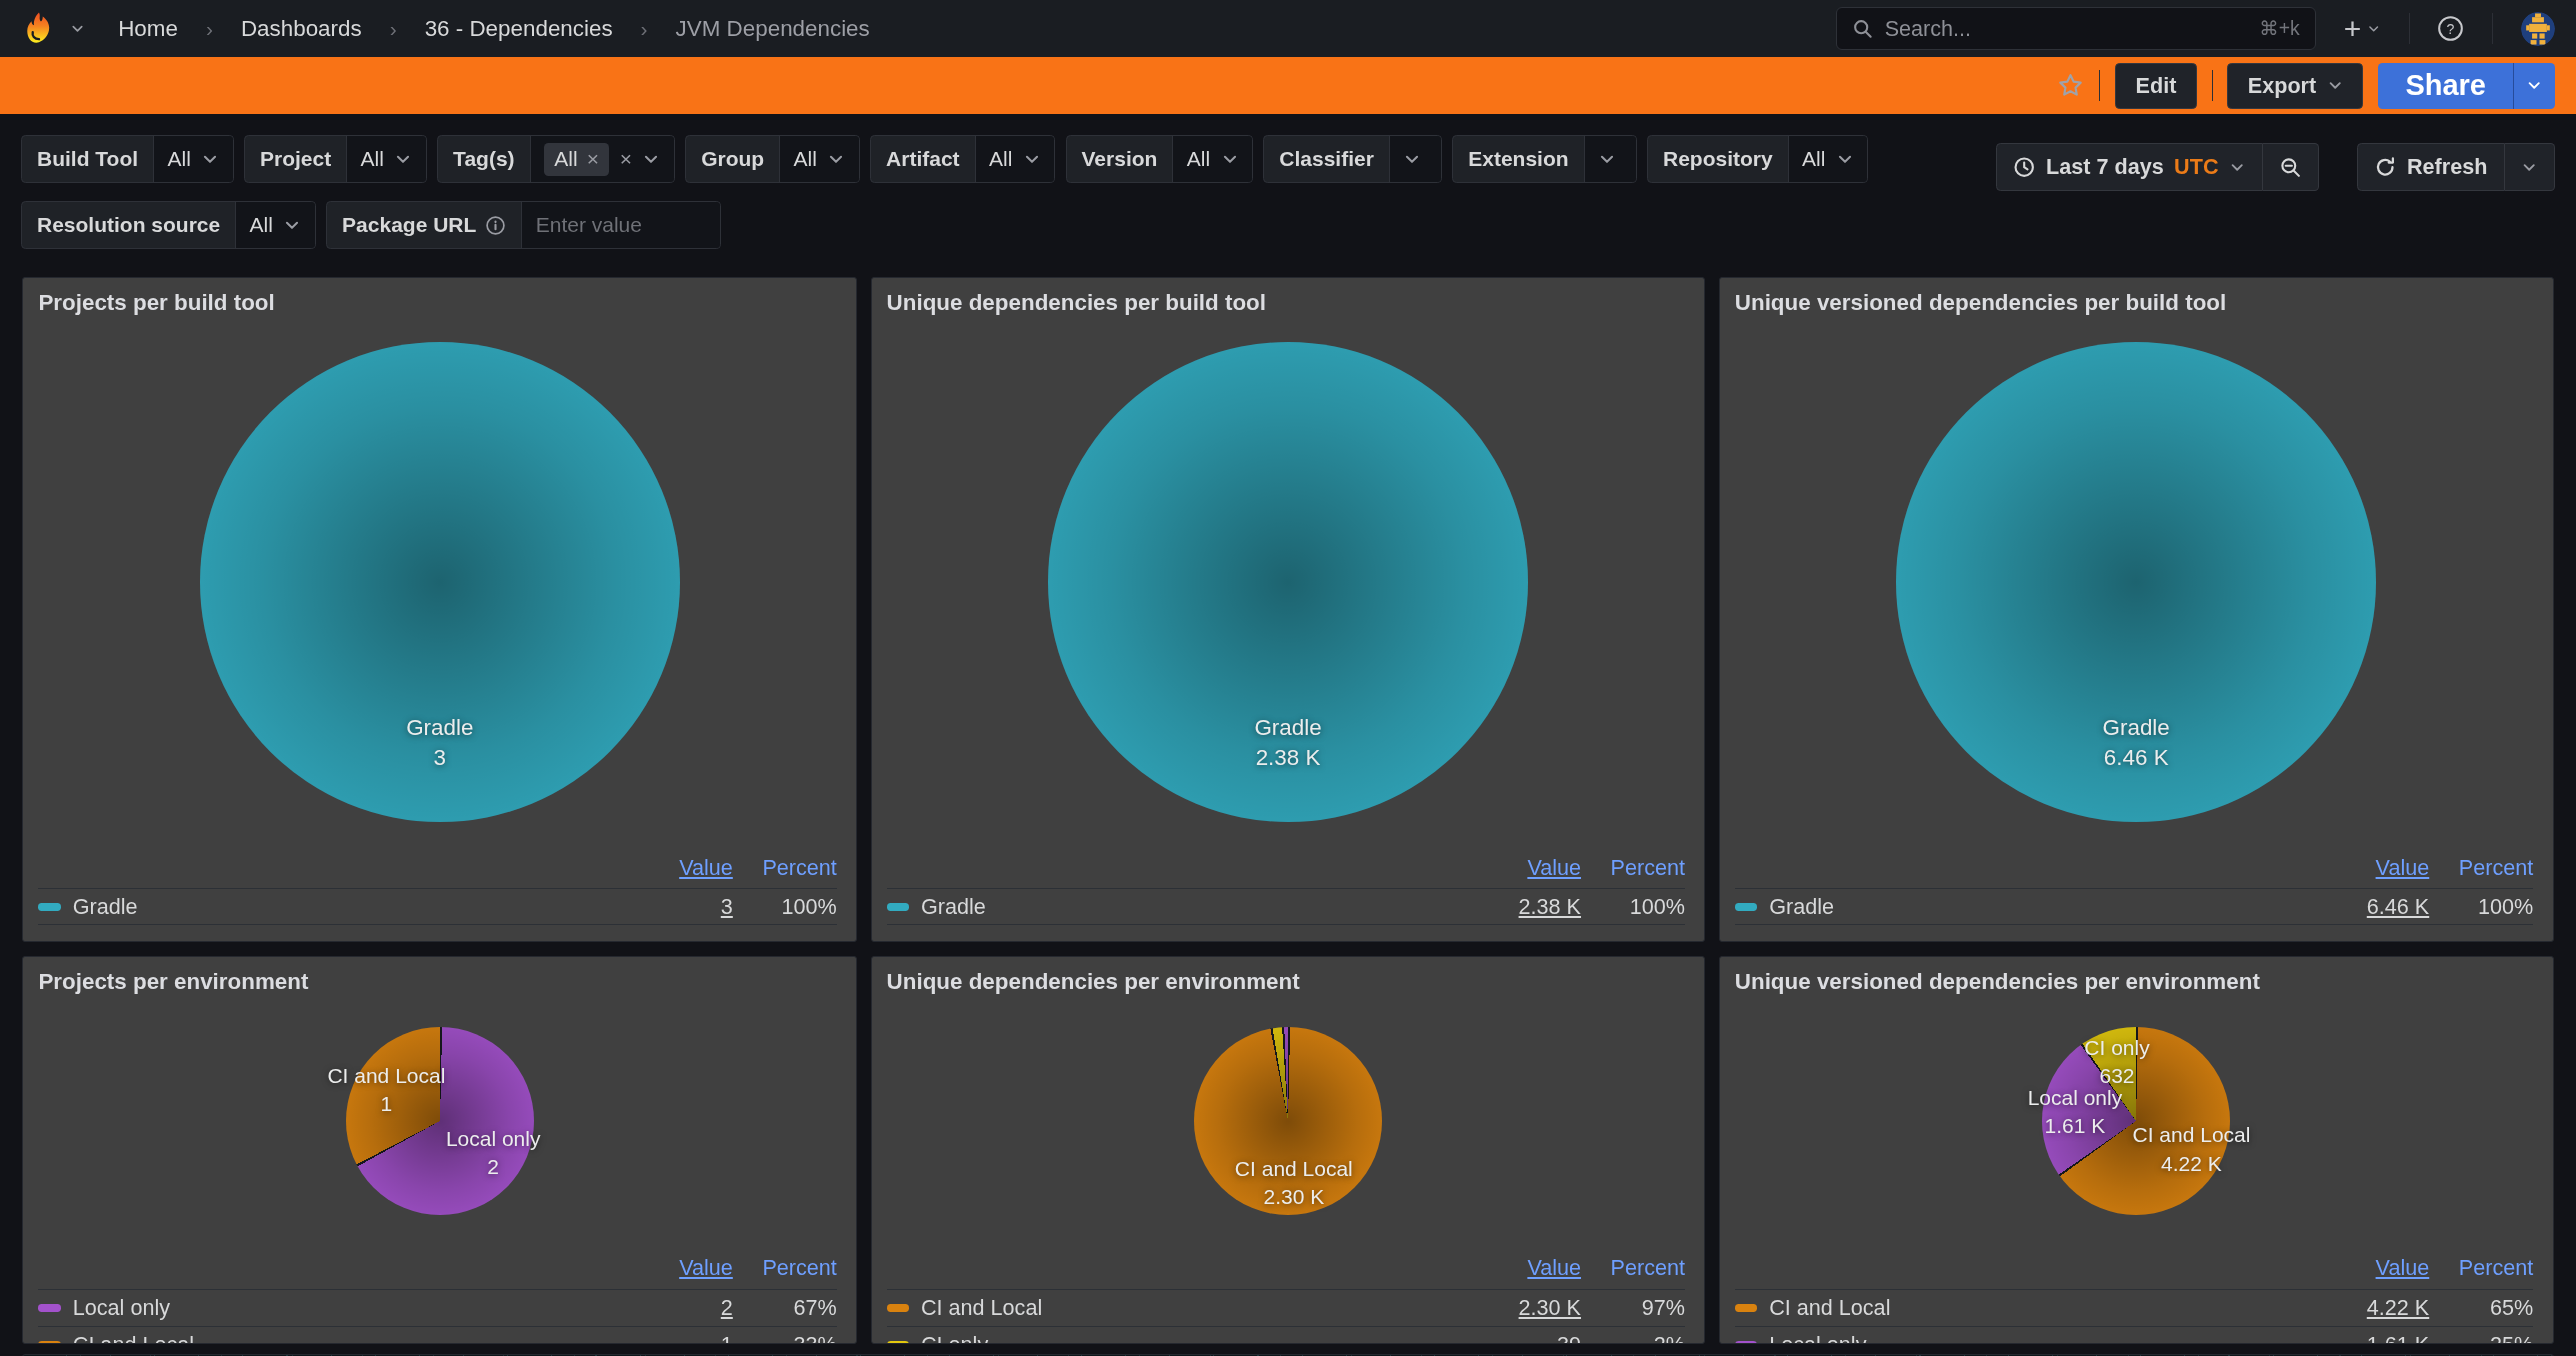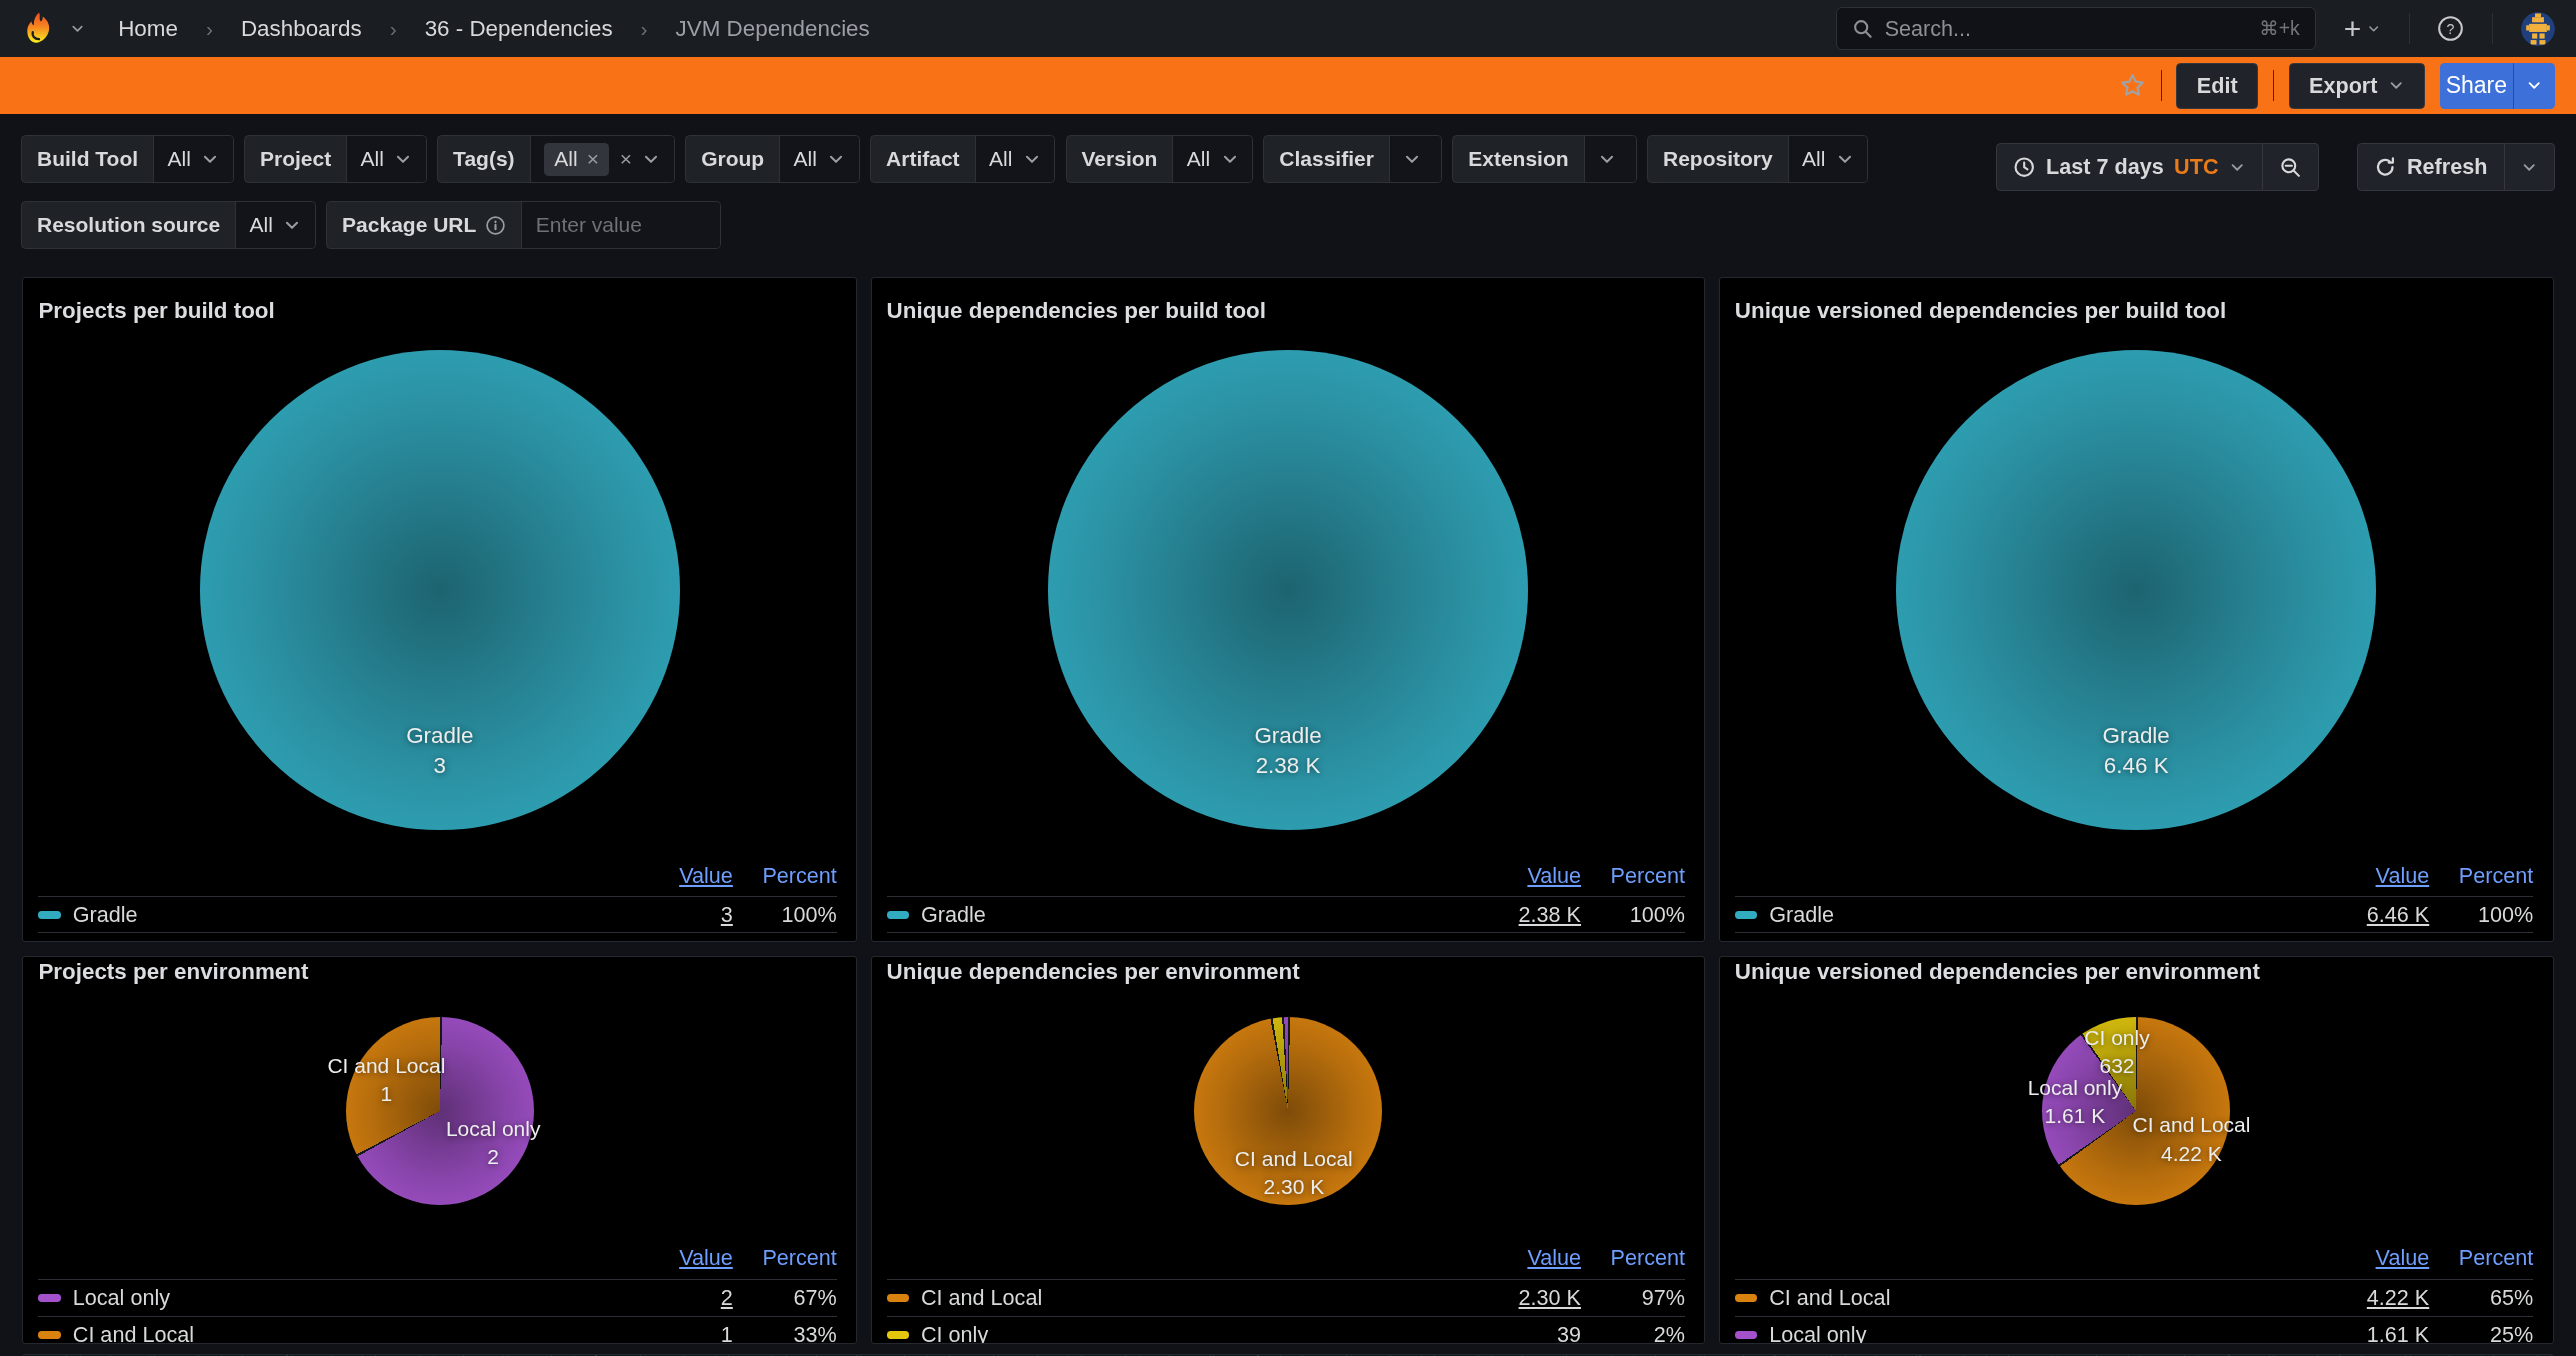--- a/index.html
+++ b/index.html
@@ -29,22 +29,22 @@
 
   
   .toolbar { height:57px; background:#f97316; display:flex; align-items:center;
     justify-content:flex-end; gap:15px; padding:0 21px; }
   .star-btn { color:#a0a2a9; cursor:pointer; }
   .btn { height:46px; display:flex; align-items:center; gap:10.4px; padding:0 19.4px;
     background:#202329; border:0.7px solid #34373e; border-radius:4.5px; font-size:21.6px;
     font-weight:700; color:#d8d9da; cursor:pointer; }
   .btn .chev { color:#9a9ca3; }
   .share-group { display:flex; height:46px; border-radius:4.5px; overflow:hidden; cursor:pointer; }
-  .share-main { display:flex; align-items:center; padding:0 6px; color:#fff;
-    font-size:23px; font-weight:400; }
+  .share-main { display:flex; align-items:center; padding:0 27px; color:#fff;
+    font-size:29px; font-weight:700; }
   .share-chev { width:42px; display:flex; align-items:center; justify-content:center;
     color:#fff; border-left:0.7px solid rgba(10,30,80,.45); }
 
   
   .filters { padding:21px 21px 0; display:flex; flex-direction:column; gap:10.4px; }
   .filter-row { display:flex; align-items:flex-start; justify-content:space-between; }
   .chips { display:flex; flex-wrap:wrap; gap:10.4px; }
   .chip { display:flex; align-items:stretch; height:48px; border:0.7px solid #2e3138;
     border-radius:4.5px; overflow:hidden; background:#1f2227; }
   .chip-label { display:flex; align-items:center; gap:9px; padding:0 15px;
@@ -68,22 +68,22 @@
     background:#202329; border:0.7px solid #34373e; font-size:21.6px; font-weight:700;
     color:#d8d9da; cursor:pointer; }
   .tc-btn:first-child { border-radius:4.5px 0 0 4.5px; }
   .tc-btn:last-child { border-radius:0 4.5px 4.5px 0; }
   .tc-btn + .tc-btn { border-left:none; }
   .tz { color:#eb7b18; }
   .tc-btn .chev { color:#9a9ca3; }
 
   
   .grid { display:grid; grid-template-columns:repeat(3,1fr); gap:13.4px; padding:28px 22.4px 0; }
-  .panel { background:#000000; border:0.7px solid #25282f; border-radius:3px;
-    display:flex; flex-direction:column; overflow:hidden;justify-content:center; }
+  .panel { background:#404040; border:0.7px solid #25282f; border-radius:3px;
+    display:flex; flex-direction:column; overflow:hidden; }
   .panel.tall { height:665px; }
   .panel.short { height:388px; }
   .panel-title { padding:12px 0 0 15px; font-size:22.4px; font-weight:700; color:#dcdde1;
     cursor:pointer; white-space:nowrap; }
   .chart-area { position:relative; }
   .tall .chart-area { flex:0 0 531px; }
   .short .chart-area { flex:0 0 253px; }
   .pie { position:absolute; left:50%; top:50%; transform:translate(-50%,-50%);
     border-radius:50%; cursor:pointer; }
   .tall .pie { width:480px; height:480px; }

